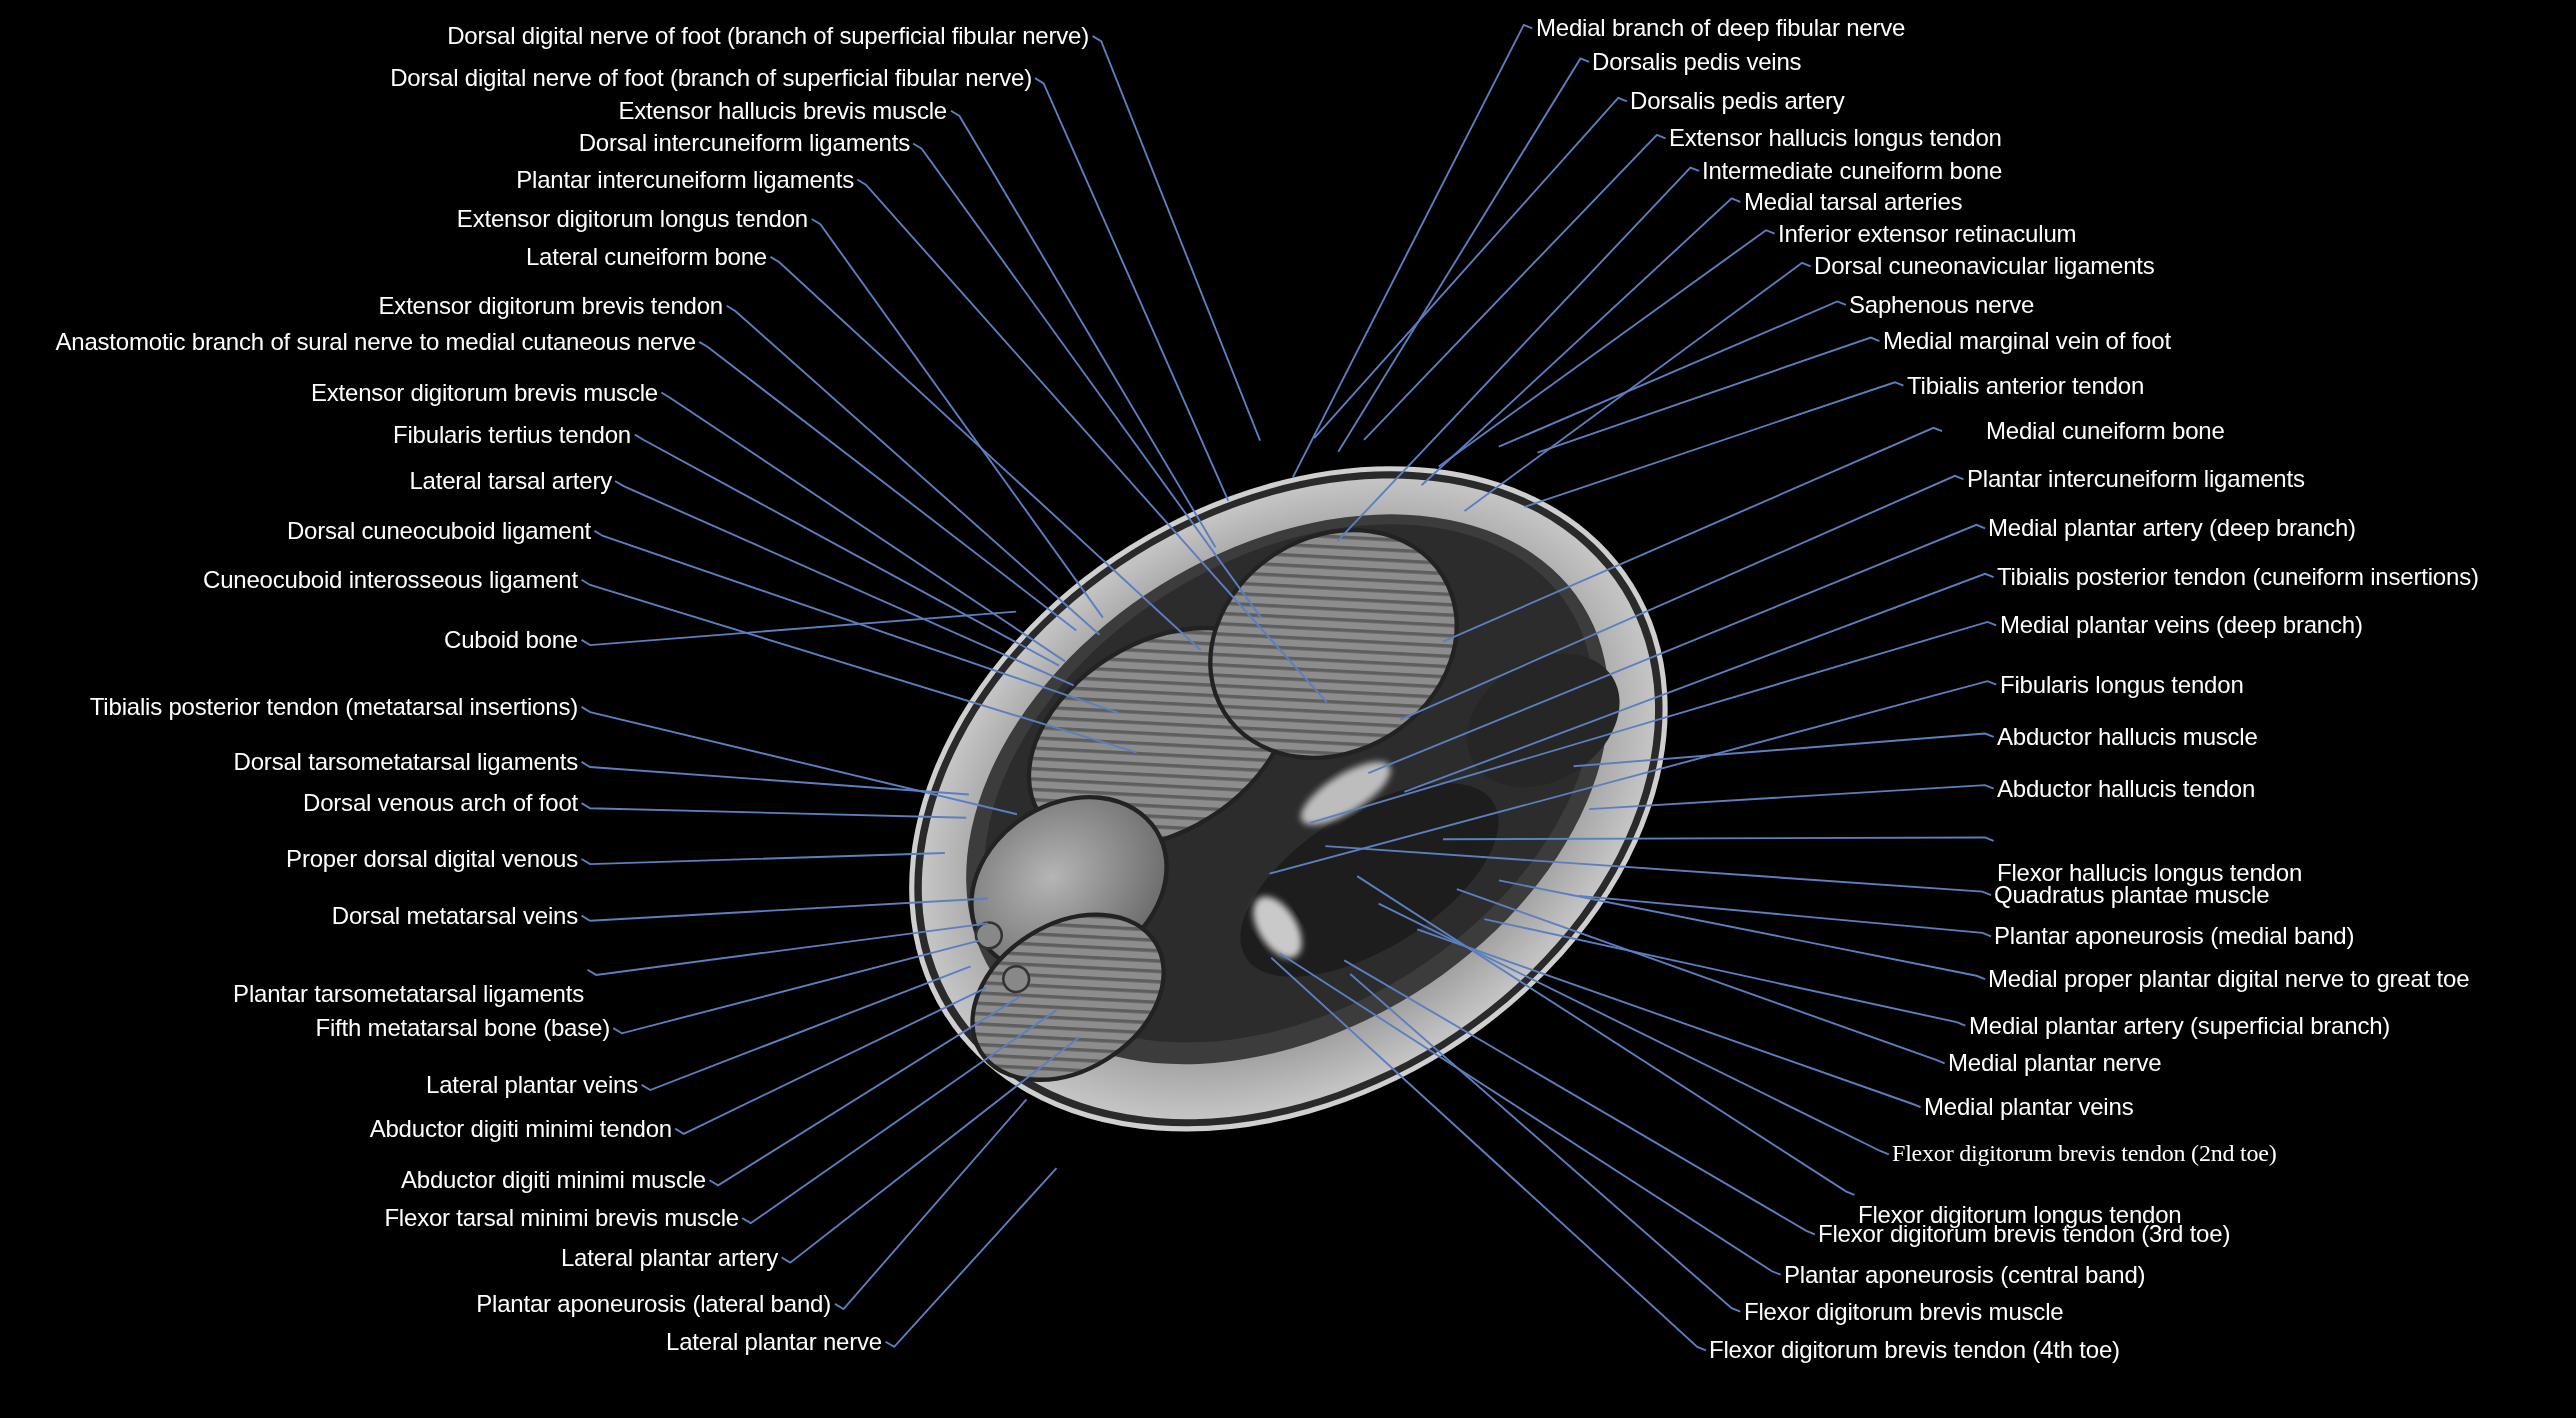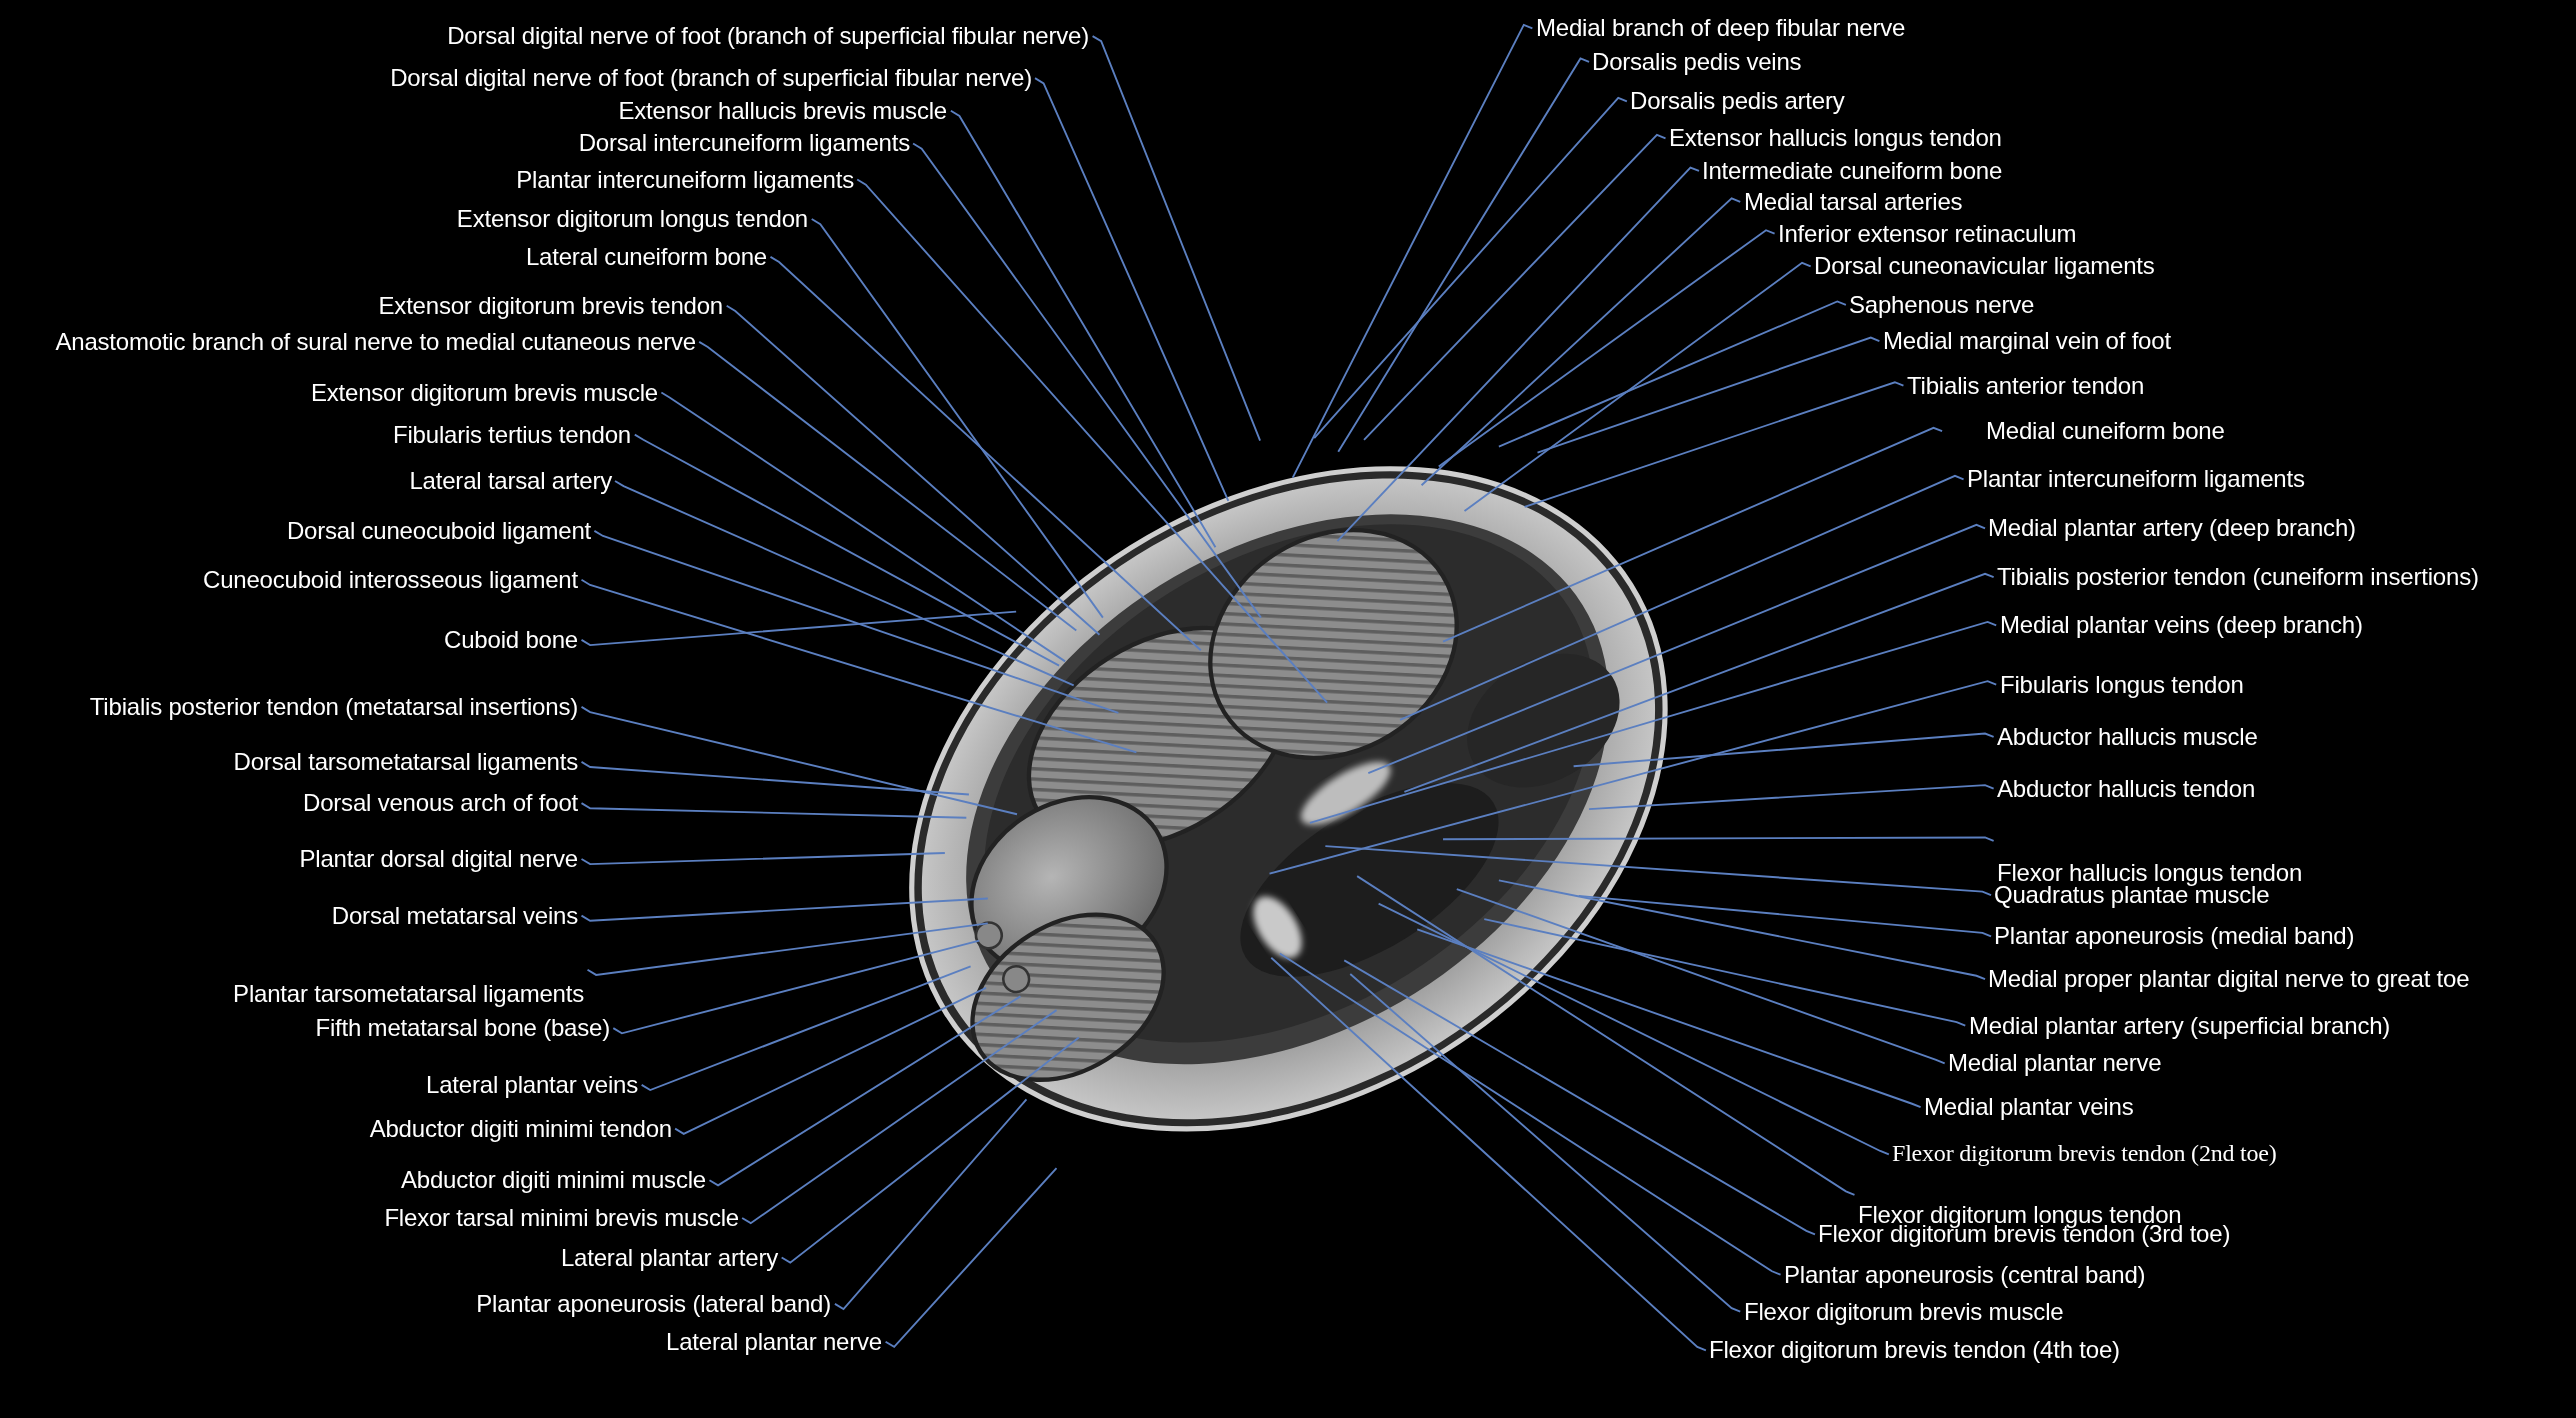--- a/index.html
+++ b/index.html
@@ -134,21 +134,21 @@
       <div class="lbl left" style="left: 696px; top: 342px;">Anastomotic branch of sural nerve to medial cutaneous nerve</div>
       <div class="lbl left" style="left: 658px; top: 393px;">Extensor digitorum brevis muscle</div>
       <div class="lbl left" style="left: 631px; top: 435px;">Fibularis tertius tendon</div>
       <div class="lbl left" style="left: 612px; top: 481px;">Lateral tarsal artery</div>
       <div class="lbl left" style="left: 591px; top: 531px;">Dorsal cuneocuboid ligament</div>
       <div class="lbl left" style="left: 578px; top: 580px;">Cuneocuboid interosseous ligament</div>
       <div class="lbl left" style="left: 578px; top: 640px;">Cuboid bone</div>
       <div class="lbl left" style="left: 578px; top: 707px;">Tibialis posterior tendon (metatarsal insertions)</div>
       <div class="lbl left" style="left: 578px; top: 762px;">Dorsal tarsometatarsal ligaments</div>
       <div class="lbl left" style="left: 578px; top: 803px;">Dorsal venous arch of foot</div>
-      <div class="lbl left" style="left: 578px; top: 859px;">Plantar dorsal digital nerve</div>
+      <div class="lbl left" style="left: 578px; top: 859px;">Proper dorsal digital venous</div>
       <div class="lbl left" style="left: 578px; top: 916px;">Dorsal metatarsal veins</div>
       <div class="lbl left" style="left: 584px; top: 994px;">Plantar tarsometatarsal ligaments</div>
       <div class="lbl left" style="left: 610px; top: 1028px;">Fifth metatarsal bone (base)</div>
       <div class="lbl left" style="left: 638px; top: 1085px;">Lateral plantar veins</div>
       <div class="lbl left" style="left: 672px; top: 1129px;">Abductor digiti minimi tendon</div>
       <div class="lbl left" style="left: 706px; top: 1180px;">Abductor digiti minimi muscle</div>
       <div class="lbl left" style="left: 739px; top: 1218px;">Flexor tarsal minimi brevis muscle</div>
       <div class="lbl left" style="left: 778px; top: 1258px;">Lateral plantar artery</div>
       <div class="lbl left" style="left: 831px; top: 1304px;">Plantar aponeurosis (lateral band)</div>
       <div class="lbl left" style="left: 882px; top: 1342px;">Lateral plantar nerve</div>

